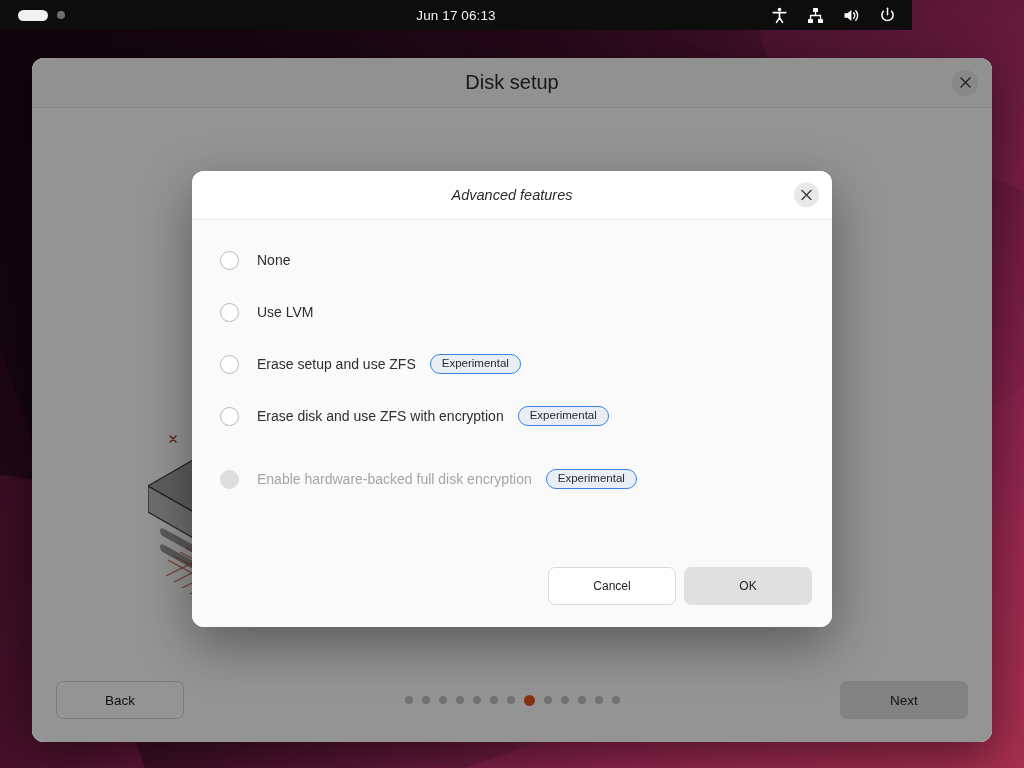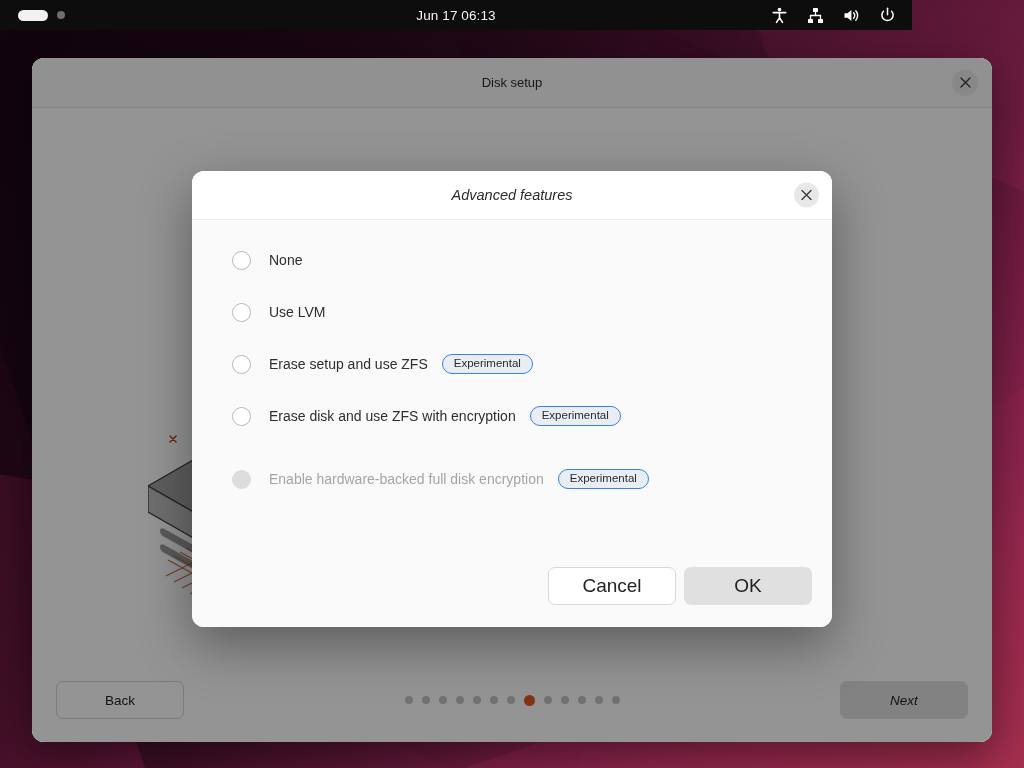--- a/index.html
+++ b/index.html
@@ -64,21 +64,21 @@
     position:absolute; left:32px; top:58px; width:960px; height:684px;
     border-radius:12px; overflow:hidden;
     background:#ffffff;
     box-shadow:0 14px 46px rgba(0,0,0,0.45);
     z-index:20;
   }
   #win-header {
     height:50px; background:#fafafa; border-bottom:1px solid #e3e3e3;
     display:flex; align-items:center; justify-content:center; position:relative;
   }
-  #win-title { font-size:13px; color:#2b2b2b; }
+  #win-title { font-size:20px; color:#2b2b2b; }
   #win-close {
     position:absolute; right:14px; top:50%; transform:translateY(-50%);
     width:26px; height:26px; border-radius:50%; background:#ebebeb;
     display:flex; align-items:center; justify-content:center; cursor:pointer;
   }
   #win-close svg { display:block; }
 
   #win-body { position:relative; height:634px; background:#ffffff; }
 
   
@@ -122,21 +122,21 @@
   #modal-header {
     height:49px; background:#ffffff; border-bottom:1px solid #ededed;
     display:flex; align-items:center; justify-content:center; position:relative;
   }
   #modal-title { font-size:14.5px; color:#2b2b2b;font-style:italic; }
   #modal-close {
     position:absolute; right:13px; top:50%; transform:translateY(-50%);
     width:25px; height:25px; border-radius:50%; background:#e8e8e8;
     display:flex; align-items:center; justify-content:center; cursor:pointer;
   }
-  #modal-body { padding:26px 0 0 12px; background:#fafafa; height:407px; position:relative; }
+  #modal-body { padding:26px 0 0 0; background:#fafafa; height:407px; position:relative; }
 
   .opt {
     display:flex; align-items:center; height:28px;
     margin:0 0 24px 28px; cursor:pointer;
   }
   .opt:last-of-type { margin-bottom:0; }
   .radio {
     width:19px; height:19px; border-radius:50%;
     border:1.6px solid #b8b8b8; background:#ffffff;
     flex:0 0 auto; position:relative;
@@ -158,21 +158,21 @@
     border:1.3px solid #3584e4; border-radius:11px;
     background:#e9eef4; color:#2a2a2a; font-size:11.5px; line-height:1;
     white-space:nowrap;
   }
 
   #modal-actions {
     position:absolute; right:20px; bottom:22px;
     display:flex; gap:8px;
   }
   .mbtn {
-    width:128px; height:38px; border-radius:7px; font-size:19px;
+    width:128px; height:38px; border-radius:7px; font-size:12px;
     display:flex; align-items:center; justify-content:center; cursor:pointer;
   }
   #btn-cancel { background:#ffffff; border:1px solid #d9d9d9; color:#232323; }
   #btn-ok     { background:#e0e0e0; border:1px solid #e0e0e0; color:#232323; }
 </style>
 </head>
 <body>
 
 <div id="desktop">
   <div class="wall-shard shard-a"></div>
@@ -244,21 +244,21 @@
           <div class="dot"></div>
           <div class="dot"></div>
           <div class="dot"></div>
           <div class="dot active"></div>
           <div class="dot"></div>
           <div class="dot"></div>
           <div class="dot"></div>
           <div class="dot"></div>
           <div class="dot"></div>
         </div>
-      <div class="navbtn" id="btn-next" style="margin-left:auto;font-style:italic;">Next</div>
+      <div class="navbtn" id="btn-next" style="margin-left:auto;">Next</div>
     </div>
 
   </div>
 </div>
 
 <div id="scrim"></div>
 
 <div id="modal">
 
   <div id="modal-header">

